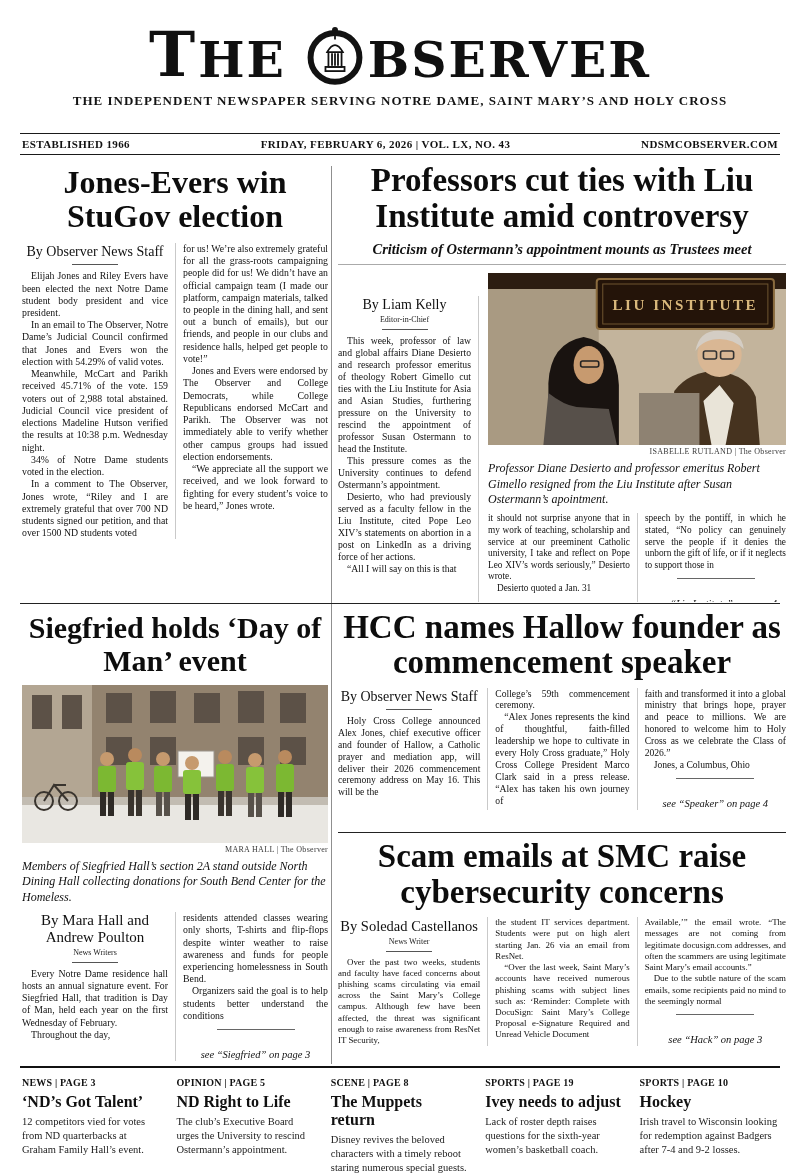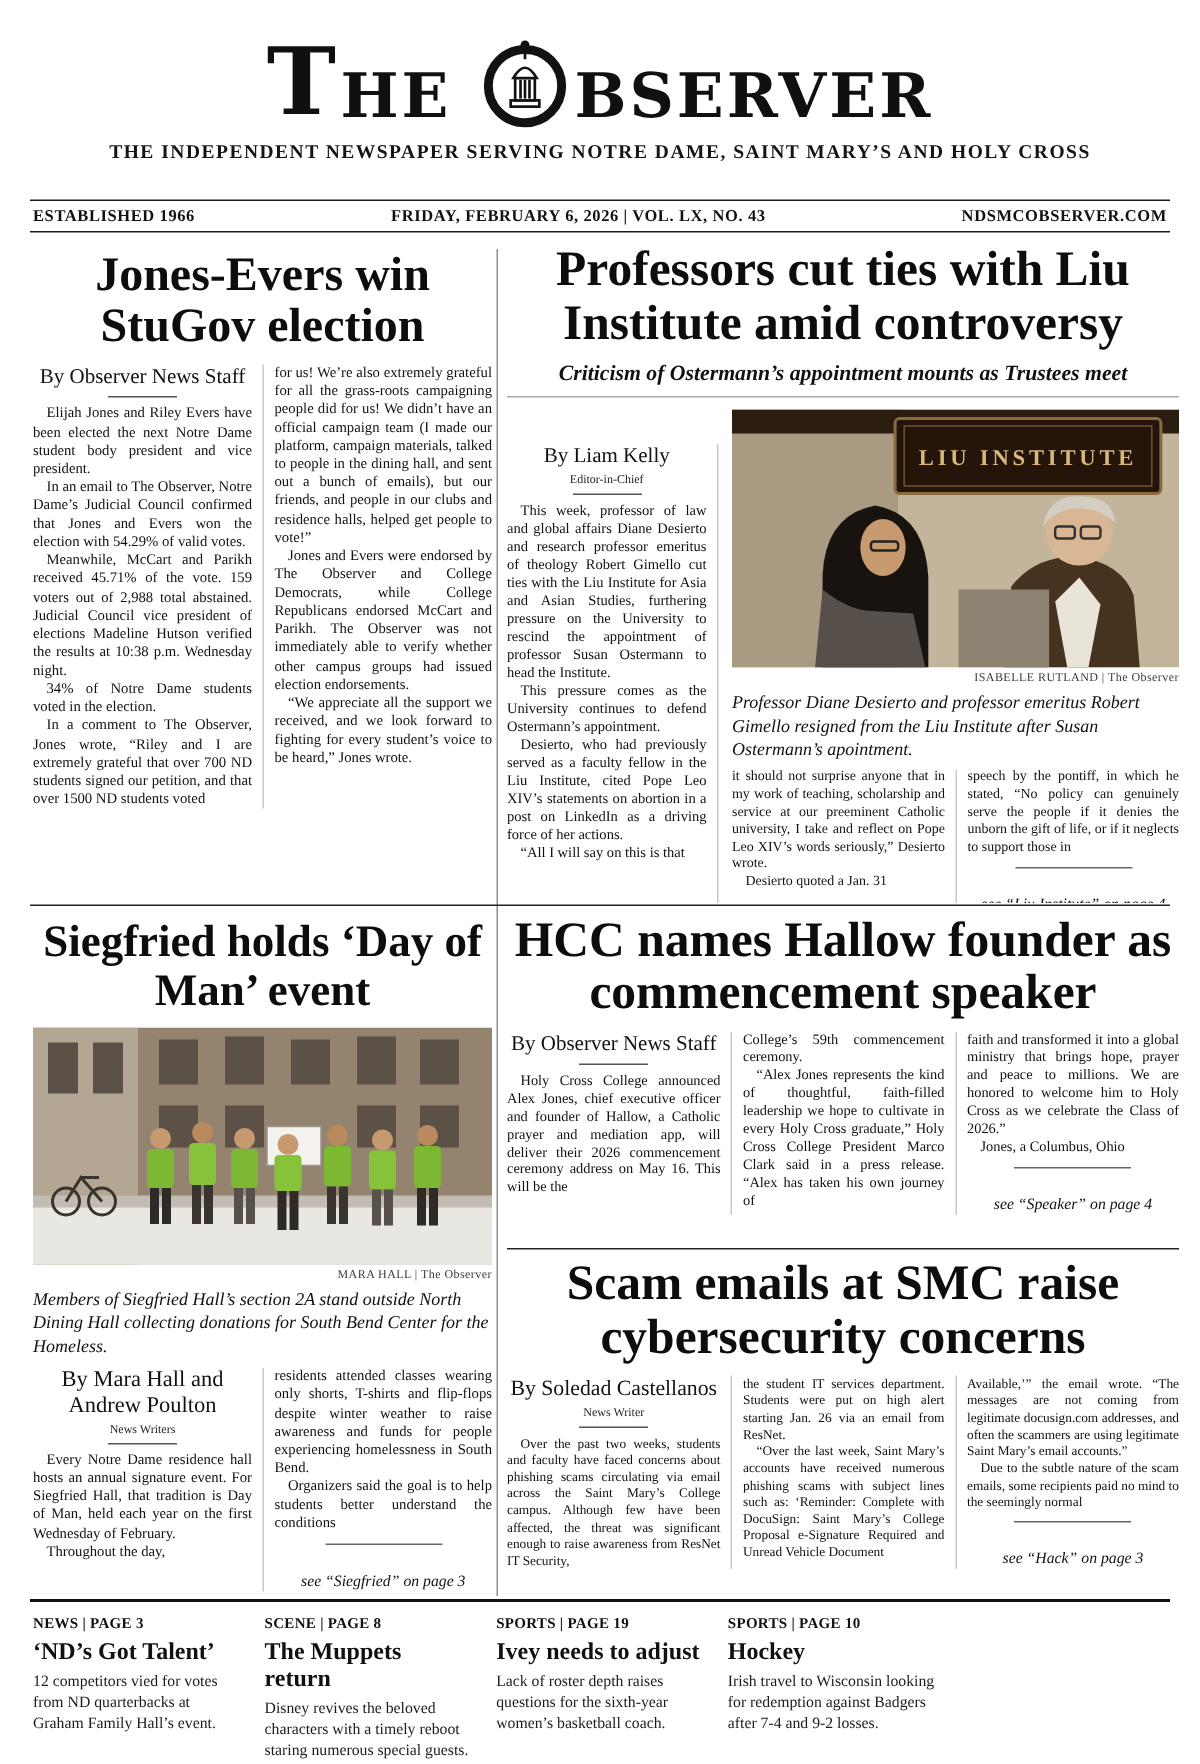--- a/index.html
+++ b/index.html
@@ -7,21 +7,21 @@
   .page {
     position:relative; width:800px; height:1176px; margin:0 auto;
     background:#fff; color:#111; overflow:hidden;
     font-family:"Liberation Serif", serif;
   }
   
   .masthead { position:absolute; top:24px; left:0; right:0; text-align:center; }
   .mast-title { display:flex; justify-content:center; align-items:flex-end; gap:2px;
     font-family:"DejaVu Serif", serif; font-weight:700; color:#101010; line-height:1; }
   .mt-big { font-size:62px; letter-spacing:1px; }
-  .mt-small { font-size:41px; letter-spacing:2px; padding-bottom:1px; }
+  .mt-small { font-size:49px; letter-spacing:2px; padding-bottom:1px; }
   .mt-sp { width:14px; }
   .dome-icon-wrap { width:60px; height:62px; margin:0 1px; }
   .mast-sub { margin-top:7px; font-weight:700; font-size:13px; letter-spacing:1px; color:#141414; }
   
   .infobar { position:absolute; top:133px; left:20px; right:20px;
     display:flex; justify-content:space-between; align-items:center;
     border-top:1.5px solid #1a1a1a; border-bottom:1px solid #1a1a1a;
     padding:4px 2px; font-weight:700; font-size:11px; letter-spacing:0.4px; }
   
   .headline { font-weight:700; text-align:center; color:#0d0d0d; }
@@ -375,20 +375,25 @@
   </div>
 
   <div class="teaser-rule"></div>
   <div class="teasers">
     <div class="teaser">
       <div class="teaser-kicker">NEWS | PAGE 3</div>
       <div class="teaser-title">‘ND’s Got Talent’</div>
       <div class="teaser-desc">12 competitors vied for votes from ND quarterbacks at Graham Family Hall’s event.</div>
     </div>
     <div class="teaser">
+      <div class="teaser-kicker">OPINION | PAGE 5</div>
+      <div class="teaser-title">ND Right to Life</div>
+      <div class="teaser-desc">The club’s Executive Board urges the University to rescind Ostermann’s appointment.</div>
+    </div>
+    <div class="teaser">
       <div class="teaser-kicker">SCENE | PAGE 8</div>
       <div class="teaser-title">The Muppets return</div>
       <div class="teaser-desc">Disney revives the beloved characters with a timely reboot staring numerous special guests.</div>
     </div>
     <div class="teaser">
       <div class="teaser-kicker">SPORTS | PAGE 19</div>
       <div class="teaser-title">Ivey needs to adjust</div>
       <div class="teaser-desc">Lack of roster depth raises questions for the sixth-year women’s basketball coach.</div>
     </div>
     <div class="teaser">

